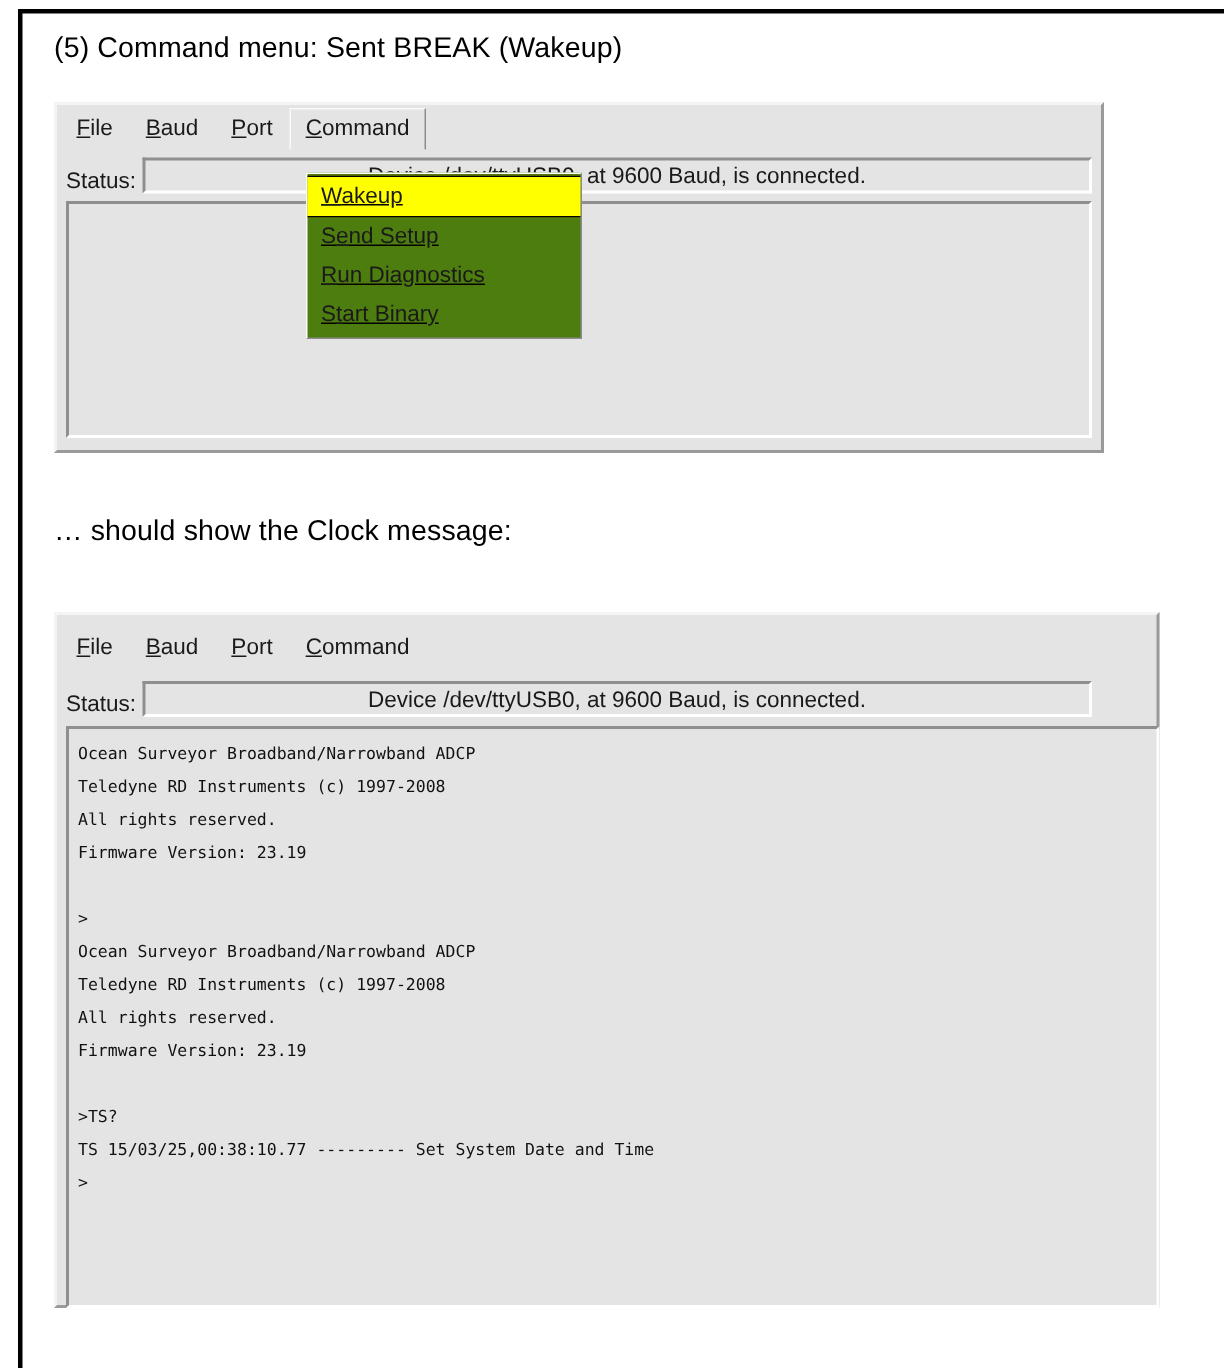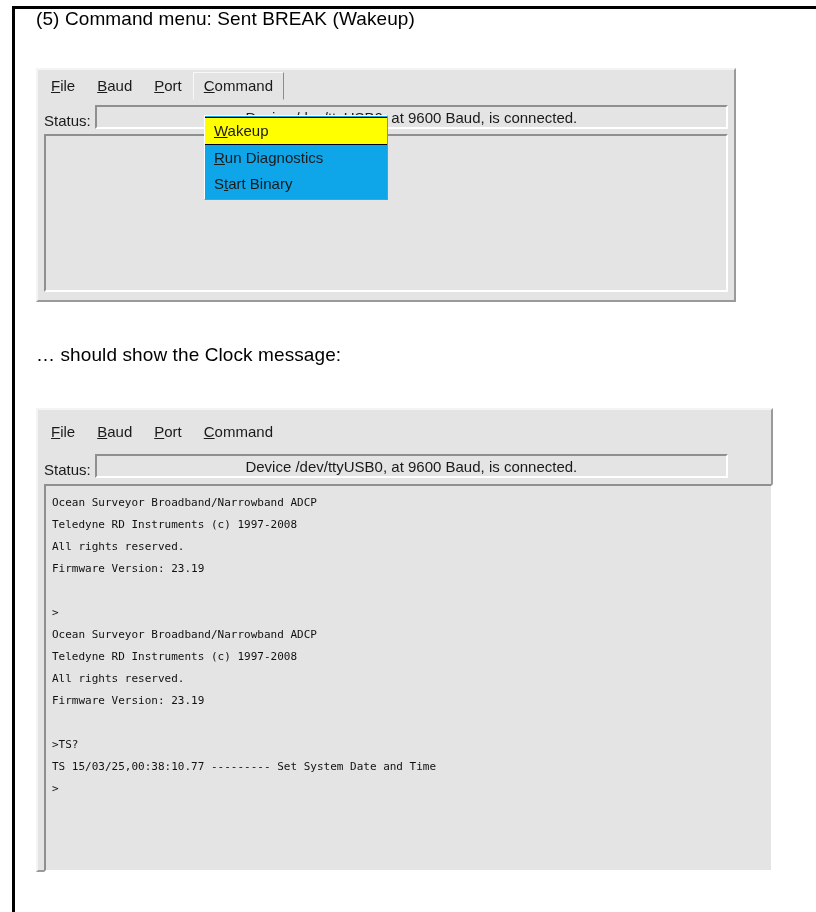--- a/index.html
+++ b/index.html
@@ -35,21 +35,21 @@
   }
 
   
   .caption {
     position: absolute;
     font-size: 19px;
     color: #000000;
     white-space: nowrap;
     letter-spacing: 0.1px;
   }
-  #caption-top  { left: 36px; top: 8px; }
+  #caption-top  { left: 36px; top: 22px; }
   #caption-mid  { left: 36px; top: 344px; }
 
   
   .win {
     position: absolute;
     background: #e4e4e4;
     box-sizing: border-box;
   }
   .win-inner-frame {
     position: absolute;
@@ -142,28 +142,29 @@
     padding: 6px 0 0 6px;
     margin: 0;
   }
 
   
   #dropdown {
     position: absolute;
     left: 204px;
     top: 115px;
     width: 184px;
-    background: #0ea5e9;
+    background: #4d7c0f;
     border-top: 1px solid #ffffff;
     border-left: 1px solid #ffffff;
     border-right: 1px solid #8c8c8c;
     border-bottom: 1px solid #8c8c8c;
     box-sizing: border-box;
     z-index: 40;
     padding: 1px 0 2px 0;
+    text-decoration: underline;
   }
   .dd-item {
     font-size: 15px;
     color: #1a1a1a;
     height: 26px;
     line-height: 26px;
     padding-left: 9px;
     white-space: nowrap;
     box-sizing: border-box;
   }
@@ -216,20 +217,23 @@
   <div class="terminal" style="left:8px; top:66px; width:684px; height:158px;">
     <pre class="terminal-text"></pre>
   </div>
 </div>
 
 <div id="dropdown">
   <div class="dd-item highlight">
     <span class="mn">W</span><span>akeup</span>
   </div>
   <div class="dd-item">
+    <span>S</span><span class="mn">e</span><span>nd Setup</span>
+  </div>
+  <div class="dd-item">
     <span class="mn">R</span><span>un Diagnostics</span>
   </div>
   <div class="dd-item">
     <span>S</span><span class="mn">t</span><span>art Binary</span>
   </div>
 </div>
 
 <div class="win" id="win-bottom" style="left:36px; top:408px; width:737px; height:464px;">
 
   <div class="win-inner-frame"></div>

